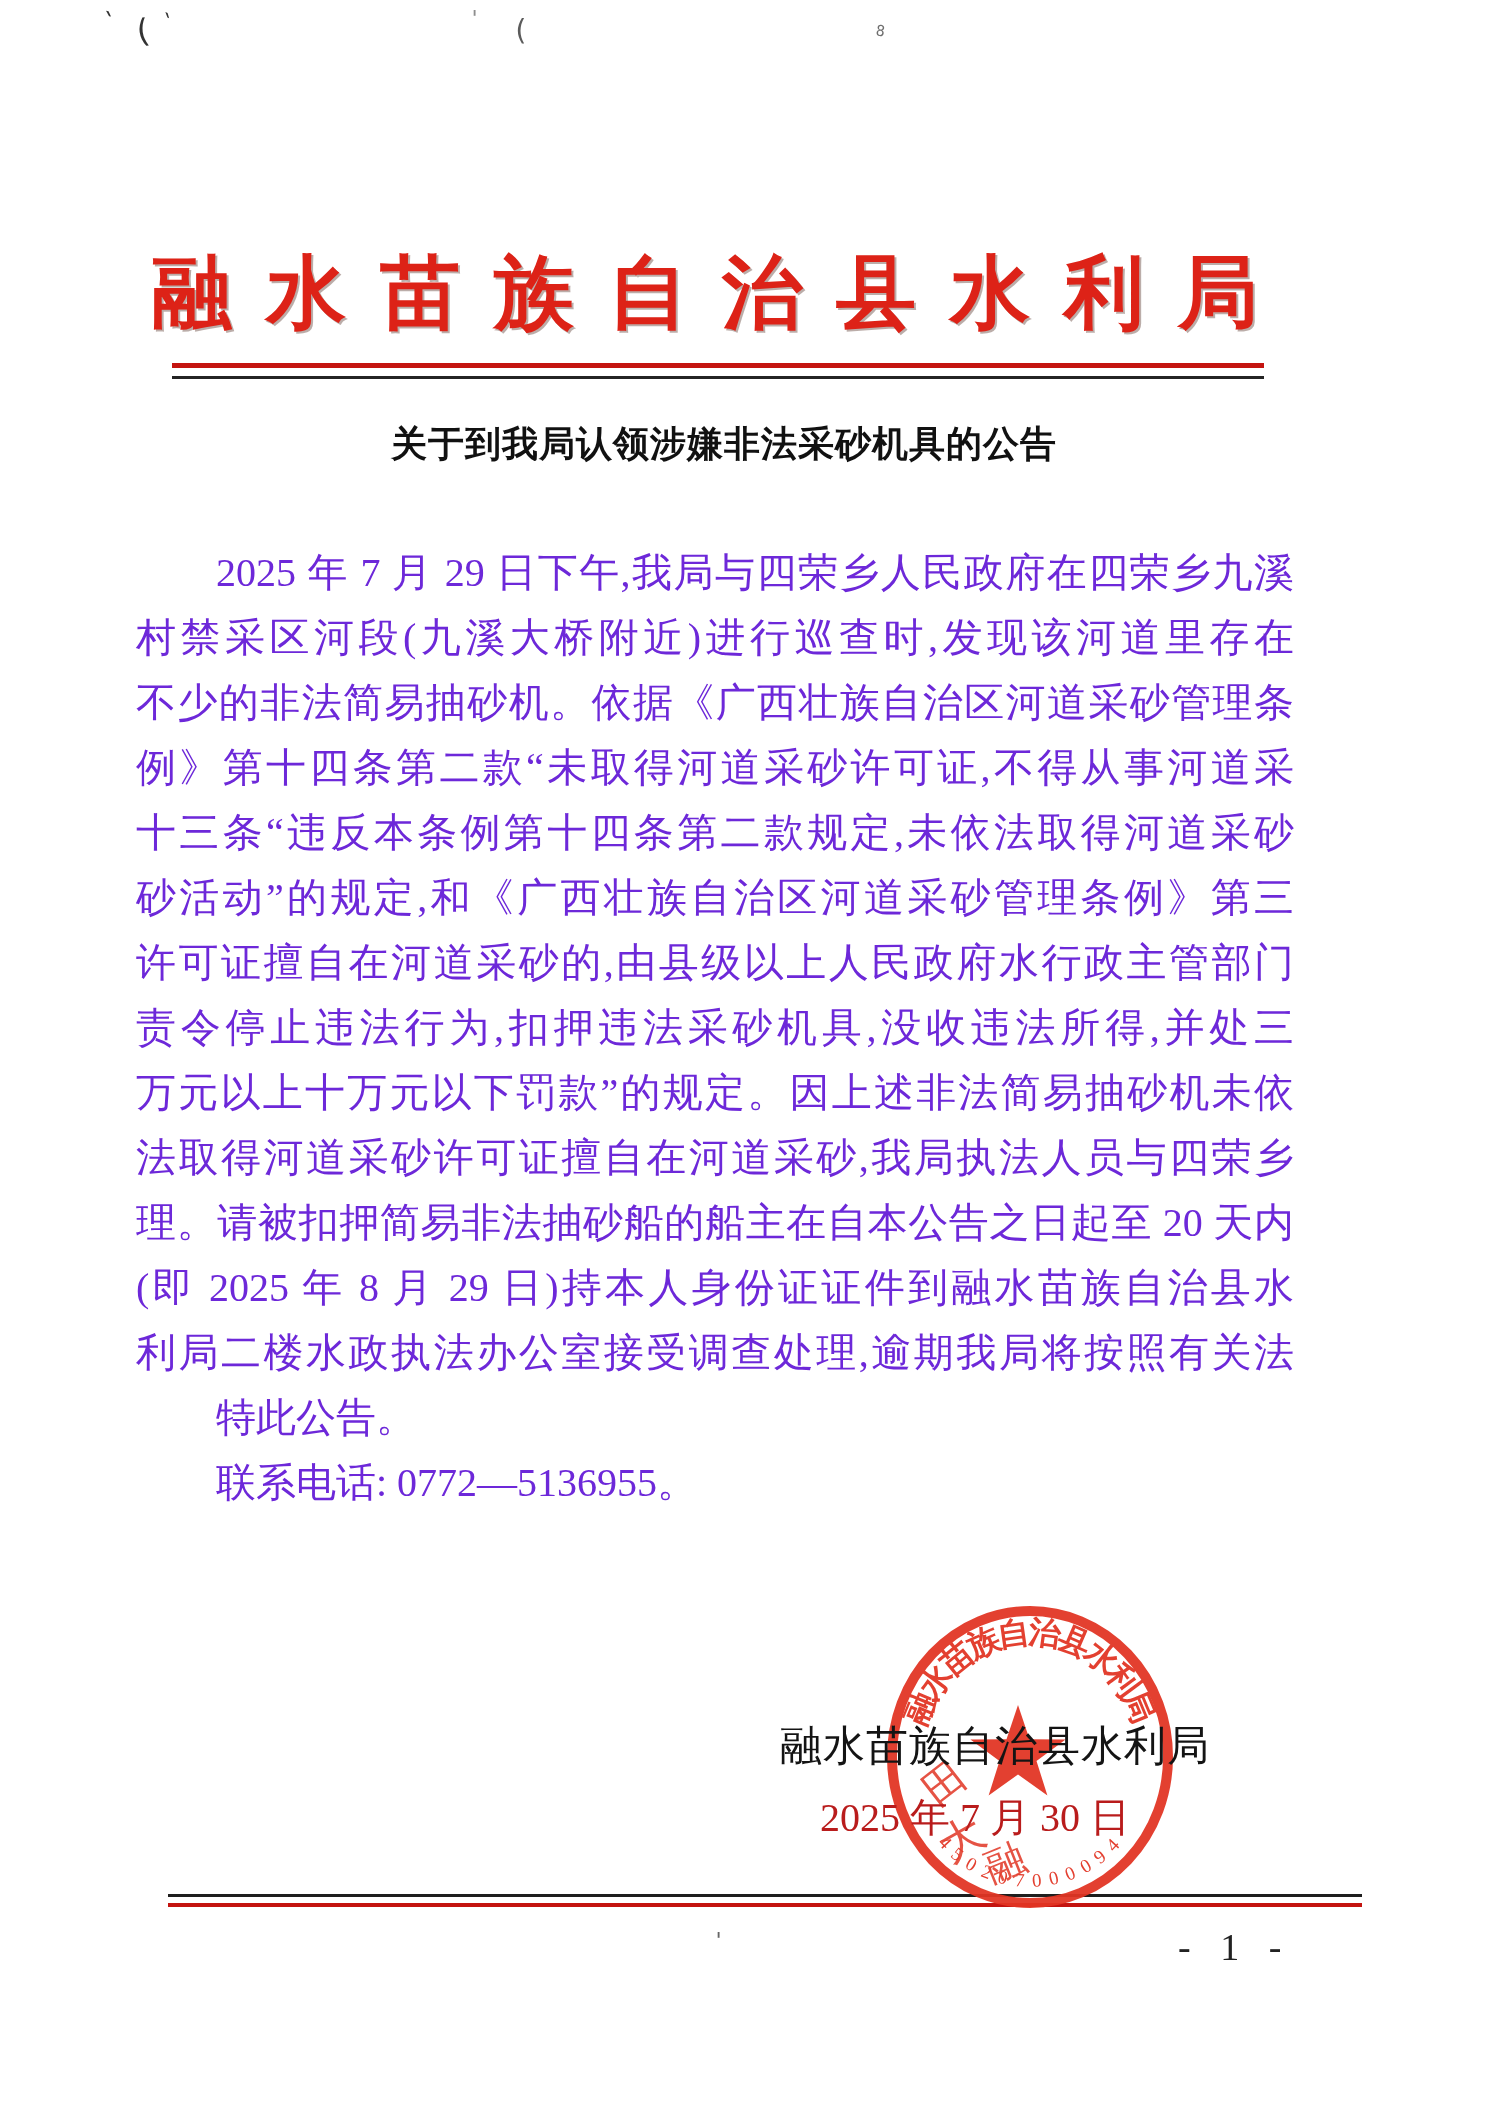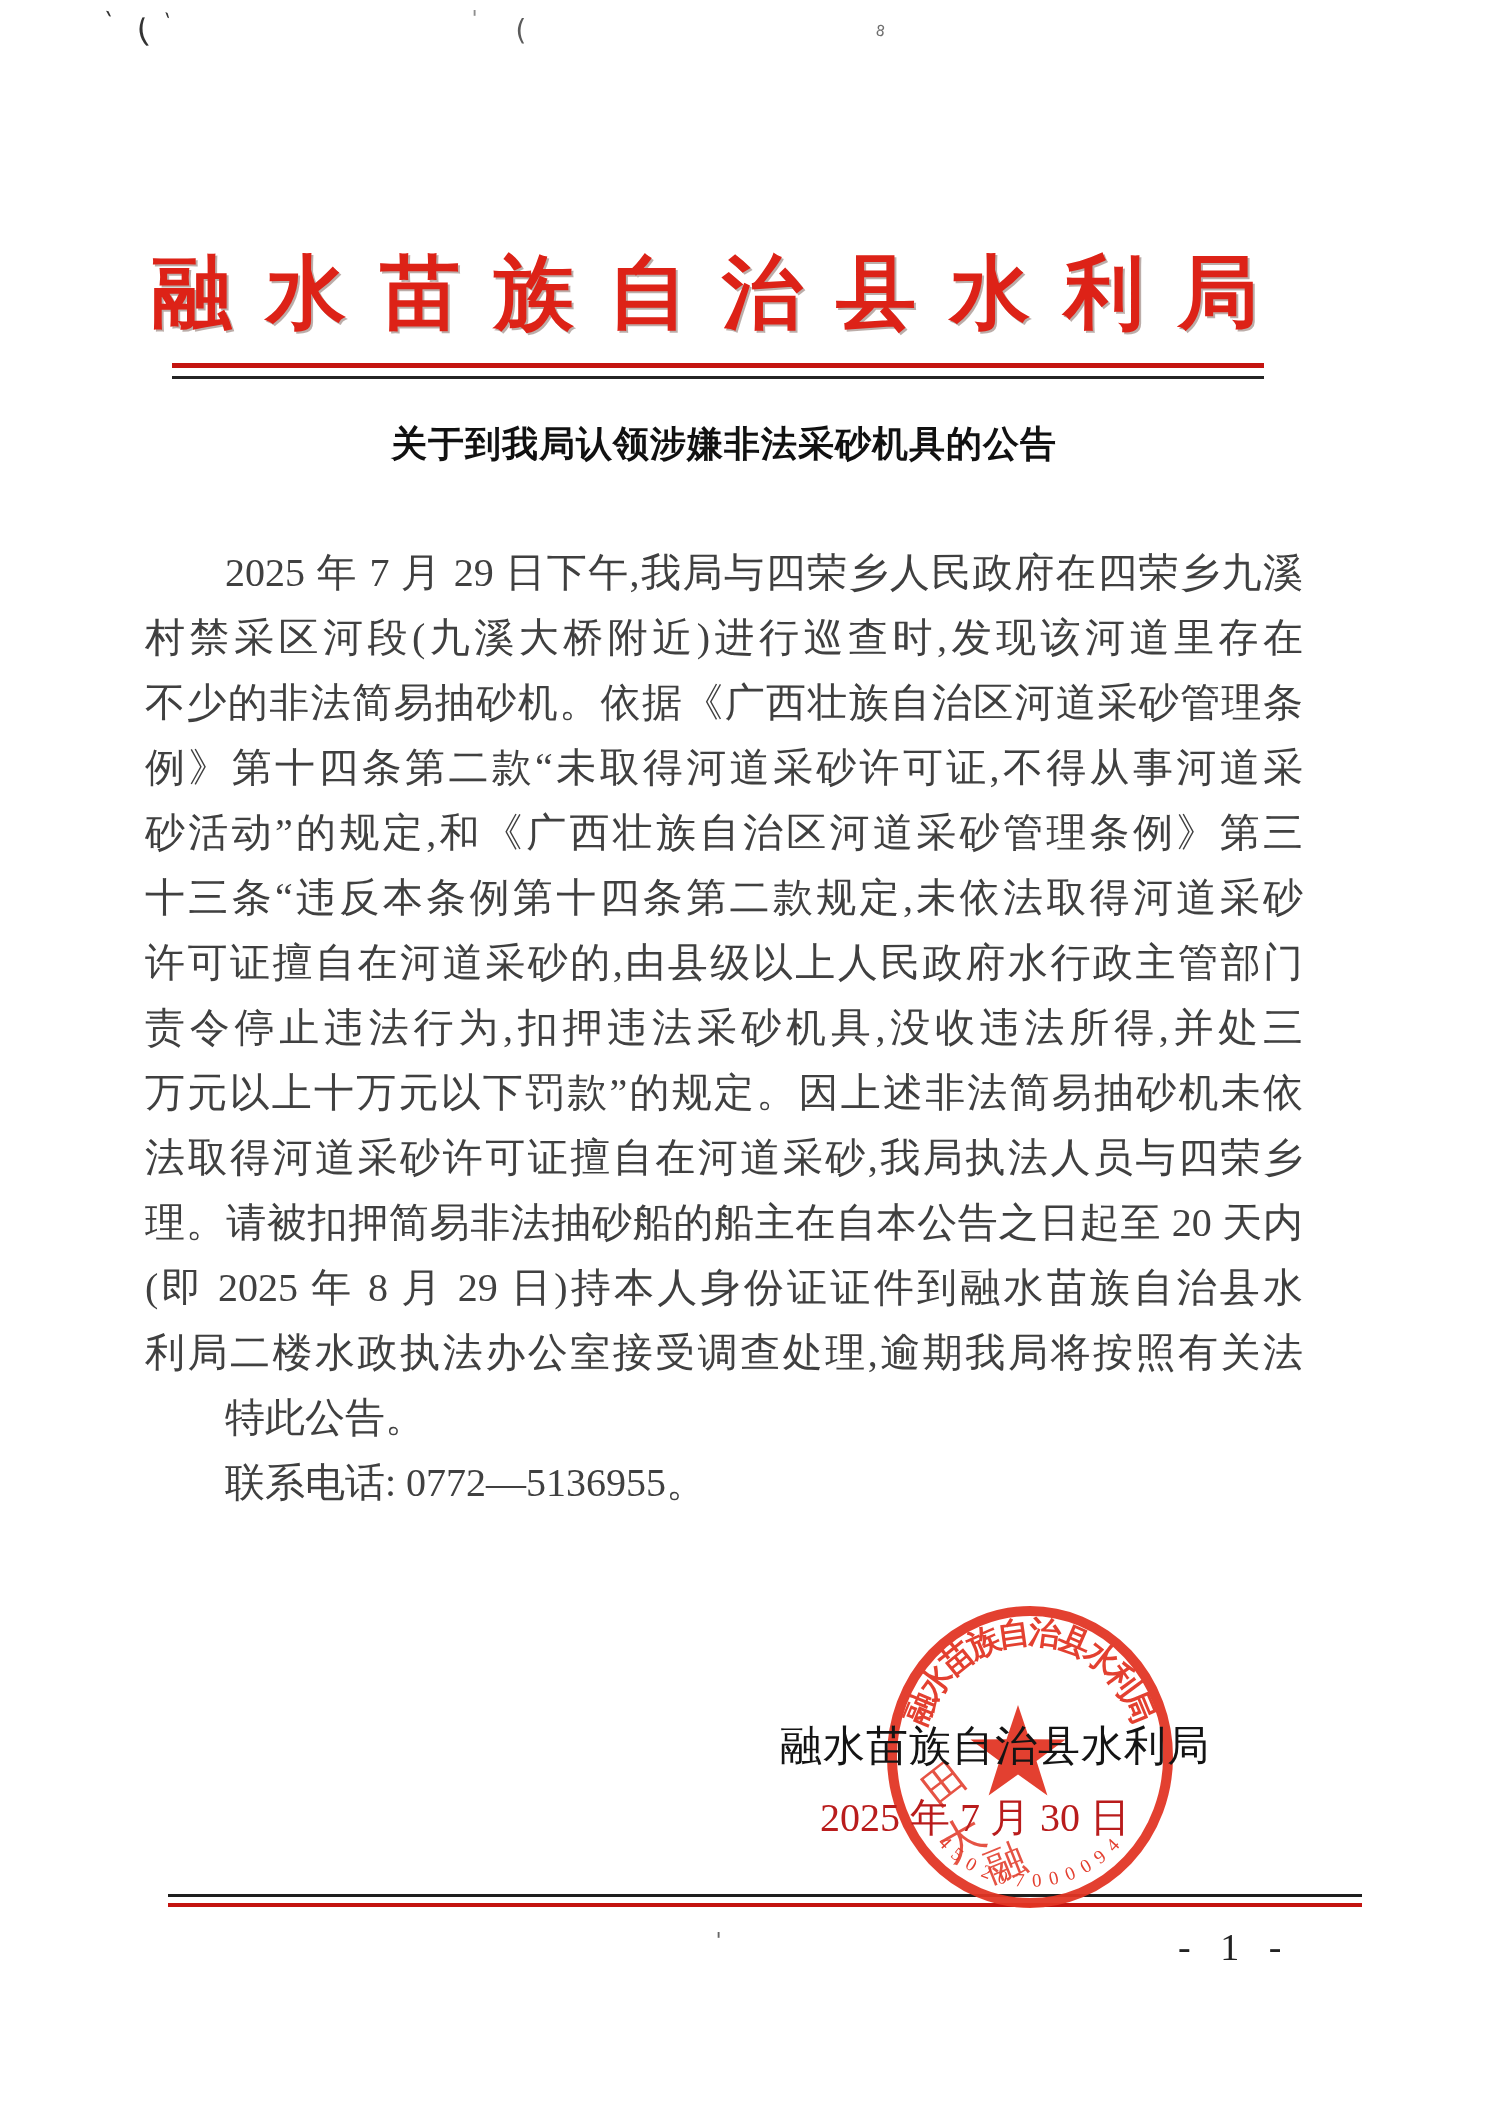--- a/index.html
+++ b/index.html
@@ -22,22 +22,22 @@
   .rule.ftr-black{left:168px;top:1894px;width:1194px;height:3px;background:#1e1e1e;}
   .rule.ftr-red{left:168px;top:1903px;width:1194px;height:4px;background:#c41410;}
 
   .doc-title{
     position:absolute;left:145px;top:420px;width:1158px;
     font-size:36px;font-weight:bold;text-align:center;
     letter-spacing:1px;color:#111;white-space:nowrap;
   }
 
   .body-block{
-    position:absolute;left:145px;top:540px;width:1158px;
-    font-size:40px;line-height:65px;color:#404040;
+    position:absolute;left:136px;top:540px;width:1158px;
+    font-size:40px;line-height:65px;color:#6d28d9;
   }
   .bline{width:100%;}
   .bline.j{text-align:justify;text-align-last:justify;}
   .bline.i2{text-indent:80px;}
 
   .sig-org{
     position:absolute;left:780px;top:1718px;
     font-size:42px;color:#141414;letter-spacing:1px;
     white-space:nowrap;z-index:6;
   }
@@ -80,22 +80,22 @@
   <div class="rule hdr-red"></div>
   <div class="rule hdr-black"></div>
 
   <div class="doc-title">关于到我局认领涉嫌非法采砂机具的公告</div>
 
   <div class="body-block">
       <div class="bline j i2">2025 年 7 月 29 日下午,我局与四荣乡人民政府在四荣乡九溪</div>
       <div class="bline j">村禁采区河段(九溪大桥附近)进行巡查时,发现该河道里存在</div>
       <div class="bline j">不少的非法简易抽砂机。依据《广西壮族自治区河道采砂管理条</div>
       <div class="bline j">例》第十四条第二款“未取得河道采砂许可证,不得从事河道采</div>
+      <div class="bline j">十三条“违反本条例第十四条第二款规定,未依法取得河道采砂</div>
       <div class="bline j">砂活动”的规定,和《广西壮族自治区河道采砂管理条例》第三</div>
-      <div class="bline j">十三条“违反本条例第十四条第二款规定,未依法取得河道采砂</div>
       <div class="bline j">许可证擅自在河道采砂的,由县级以上人民政府水行政主管部门</div>
       <div class="bline j">责令停止违法行为,扣押违法采砂机具,没收违法所得,并处三</div>
       <div class="bline j">万元以上十万元以下罚款”的规定。因上述非法简易抽砂机未依</div>
       <div class="bline j">法取得河道采砂许可证擅自在河道采砂,我局执法人员与四荣乡</div>
       <div class="bline j">理。请被扣押简易非法抽砂船的船主在自本公告之日起至 20 天内</div>
       <div class="bline j">(即 2025 年 8 月 29 日)持本人身份证证件到融水苗族自治县水</div>
       <div class="bline j">利局二楼水政执法办公室接受调查处理,逾期我局将按照有关法</div>
       <div class="bline i2">特此公告。</div>
       <div class="bline i2">联系电话: 0772—5136955。</div>
     </div>

